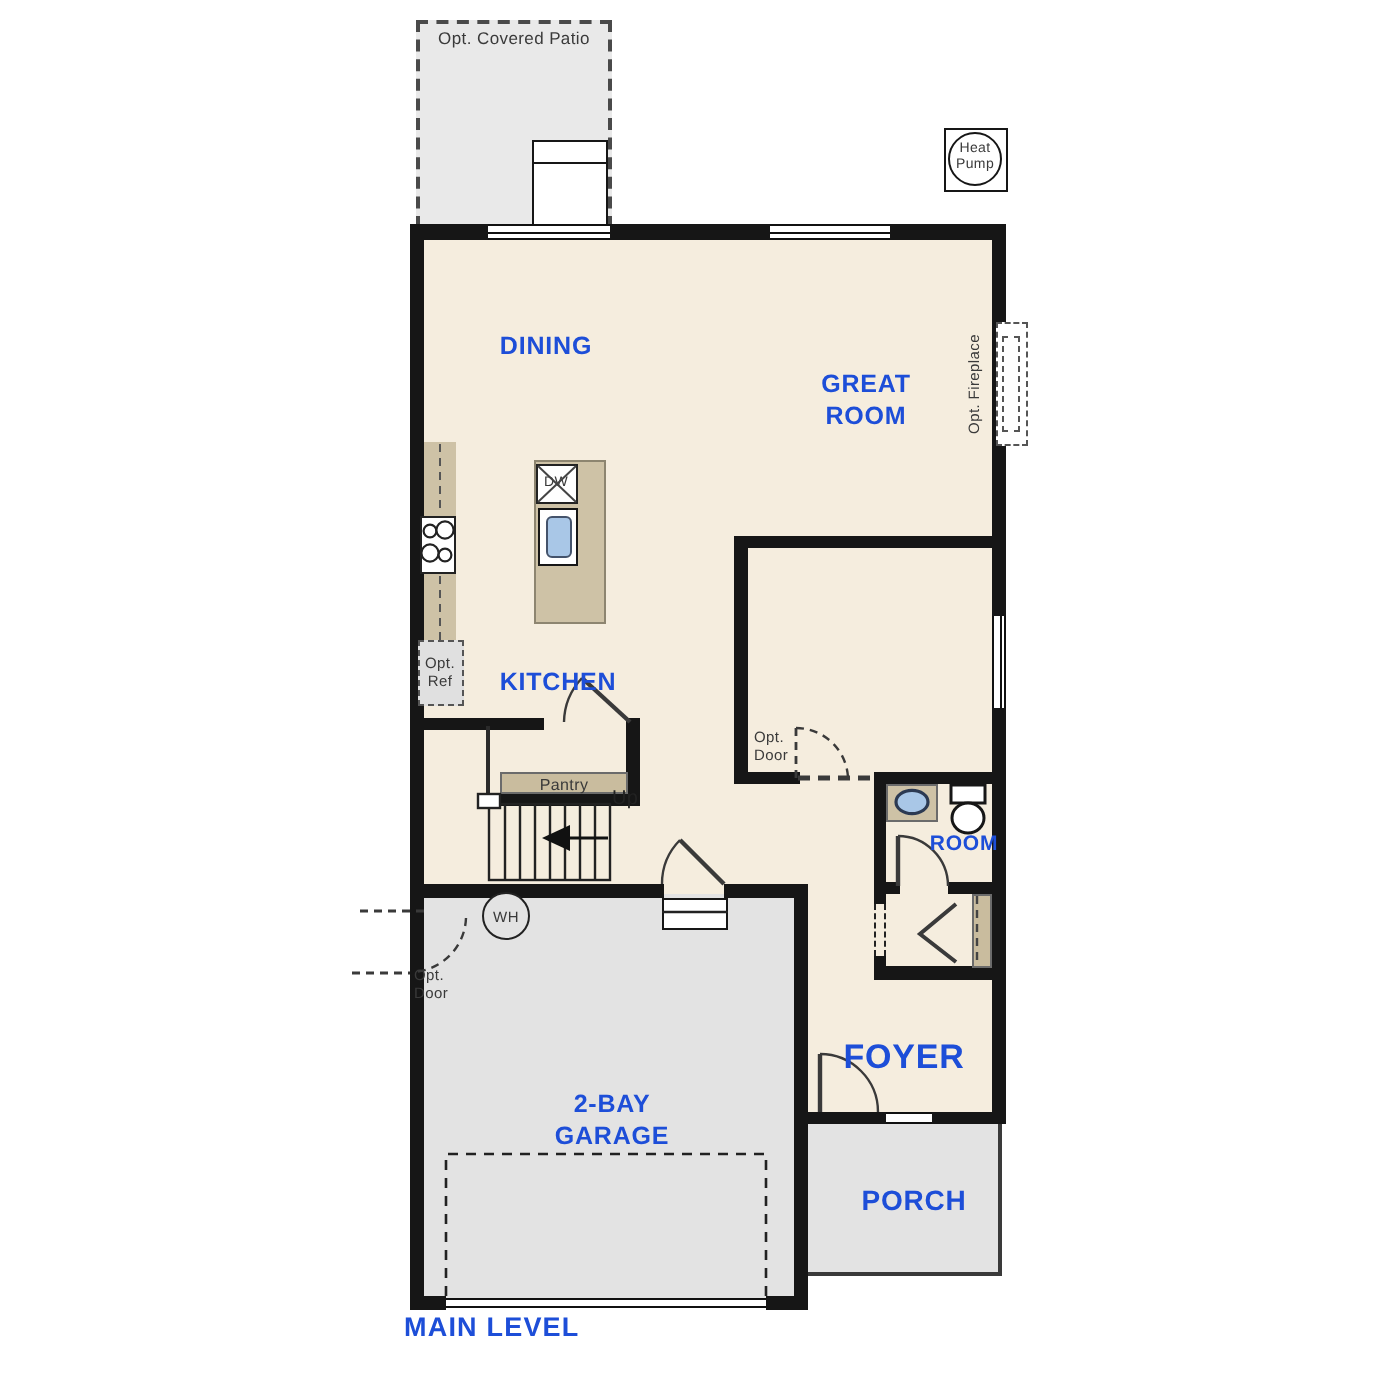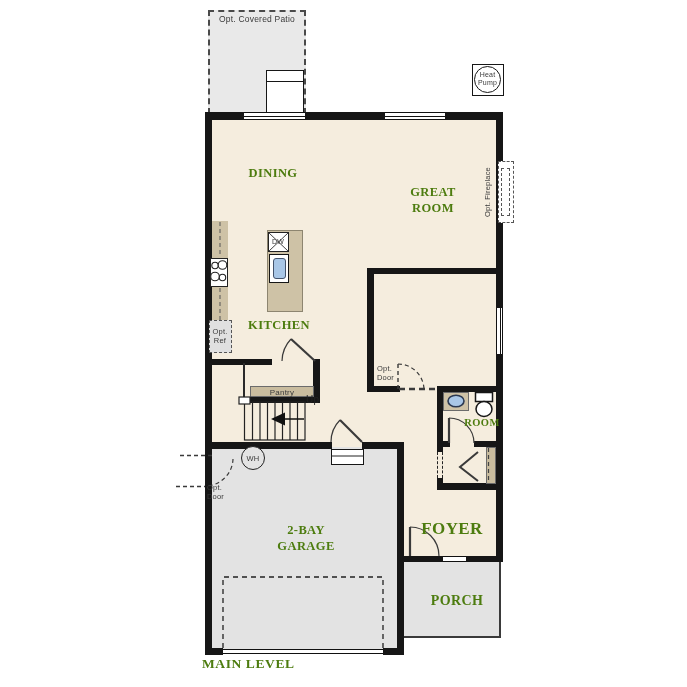--- a/index.html
+++ b/index.html
@@ -10,22 +10,22 @@
   .thin{position:absolute;background:#2a2a2a;}
   .floor{position:absolute;background:#f5edde;}
   .concrete{position:absolute;background:#e3e3e3;}
   .patio{position:absolute;background:#e9e9e9;border:2px dashed #4a4a4a;box-sizing:border-box;}
   .counter{position:absolute;background:#cec2a6;}
   .shelf{position:absolute;background:#c9bc9e;border:1px solid #6b6b6b;box-sizing:border-box;}
   .win-h{position:absolute;background:#fff;border-top:1.5px solid #111;border-bottom:1.5px solid #111;box-sizing:border-box;}
   .win-h > div{position:absolute;left:0;right:0;top:50%;height:1px;background:#111;}
   .win-v{position:absolute;background:#fff;border-left:1.5px solid #111;border-right:1.5px solid #111;box-sizing:border-box;}
   .win-v > div{position:absolute;top:0;bottom:0;left:50%;width:1px;background:#111;}
-  .lbl{position:absolute;color:#4d7c0f;font-weight:bold;font-size:12.5px;letter-spacing:.4px;
-       white-space:pre-line;text-align:center;transform:translateX(-50%);line-height:1.25;font-family:Liberation Serif, serif;}
+  .lbl{position:absolute;color:#1d4ed8;font-weight:bold;font-size:12.5px;letter-spacing:.4px;
+       white-space:pre-line;text-align:center;transform:translateX(-50%);line-height:1.25;}
   .sm{position:absolute;color:#3a3a3a;font-weight:normal;font-size:7.5px;letter-spacing:.2px;
       white-space:pre-line;line-height:1.2;}
   .box-outline{position:absolute;background:#fff;border:1.5px solid #161616;box-sizing:border-box;}
   .dash-box{position:absolute;border:1.5px dashed #555;box-sizing:border-box;}
   svg{position:absolute;left:0;top:0;}
 </style>
 </head>
 <body>
 
 <div id="plan">
@@ -200,24 +200,24 @@
     <g>
       <ellipse cx="456" cy="401" rx="8" ry="5.8" fill="#a9c7e7" stroke="#2c3a52" stroke-width="1.6"></ellipse>
     </g>
   </svg>
 
   <div class="sm" style="left:257px;top:14px;transform:translateX(-50%);font-size:8.5px;white-space:nowrap;">Opt. Covered Patio</div>
 
   <div class="lbl" style="left:273px;top:166px;">DINING</div>
   <div class="lbl" style="left:433px;top:185px;">GREAT
 ROOM</div>
-  <div class="lbl" style="left:279px;top:318px;">KITCHEN</div>
+  <div class="lbl" style="left:279px;top:334px;">KITCHEN</div>
   <div class="lbl" style="left:482px;top:416px;font-size:10.5px;">ROOM</div>
   <div class="lbl" style="left:452px;top:518px;font-size:17px;">FOYER</div>
-  <div class="lbl" style="left:306px;top:523px;">2-BAY
+  <div class="lbl" style="left:306px;top:545px;">2-BAY
 GARAGE</div>
   <div class="lbl" style="left:457px;top:592px;font-size:14px;text-align:center;">PORCH</div>
 
   <div class="sm" style="left:306px;top:394px;font-size:10px;color:#222;">Up</div>
   <div class="sm" style="left:377px;top:364px;">Opt.
 Door</div>
   <div class="sm" style="left:207px;top:483px;">Opt.
 Door</div>
 
   <div class="lbl" style="left:202px;top:656px;transform:none;font-size:13.5px;letter-spacing:.6px;text-align:center;">MAIN LEVEL</div>

